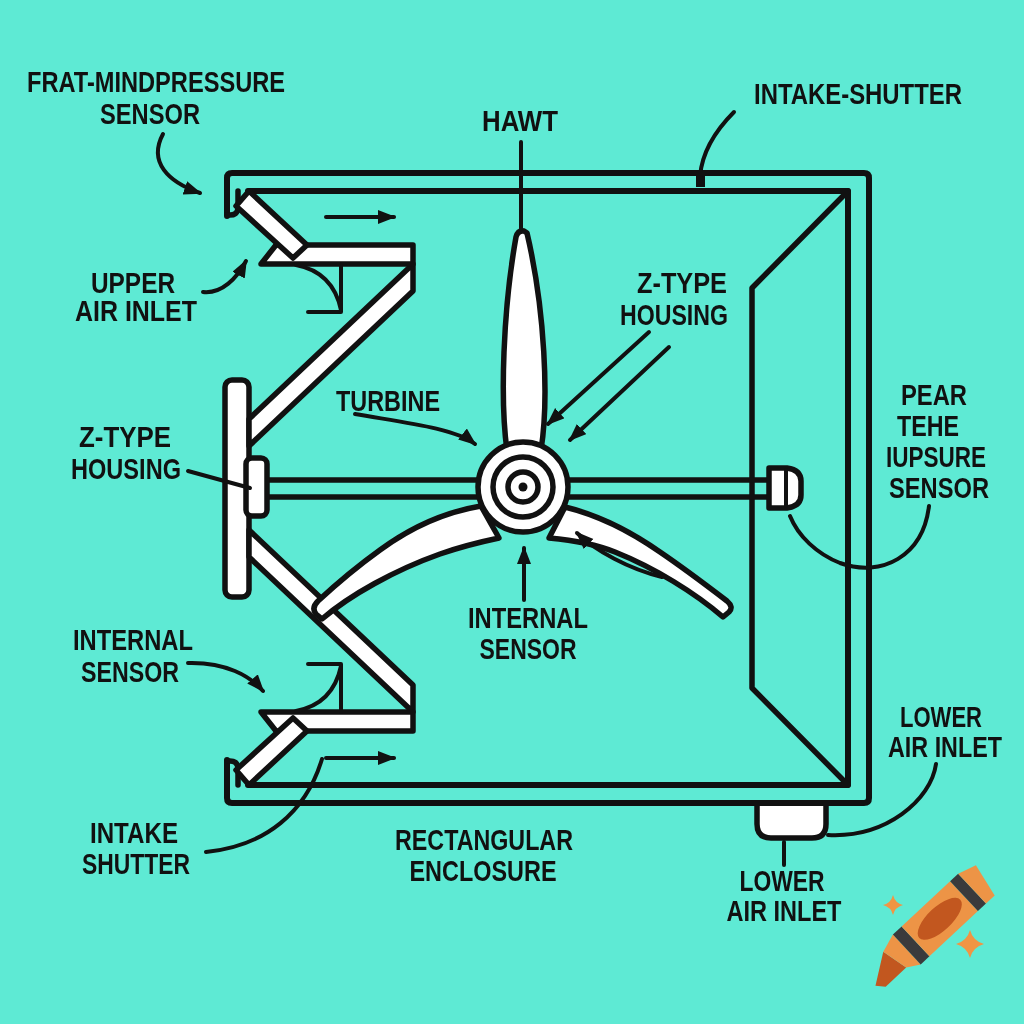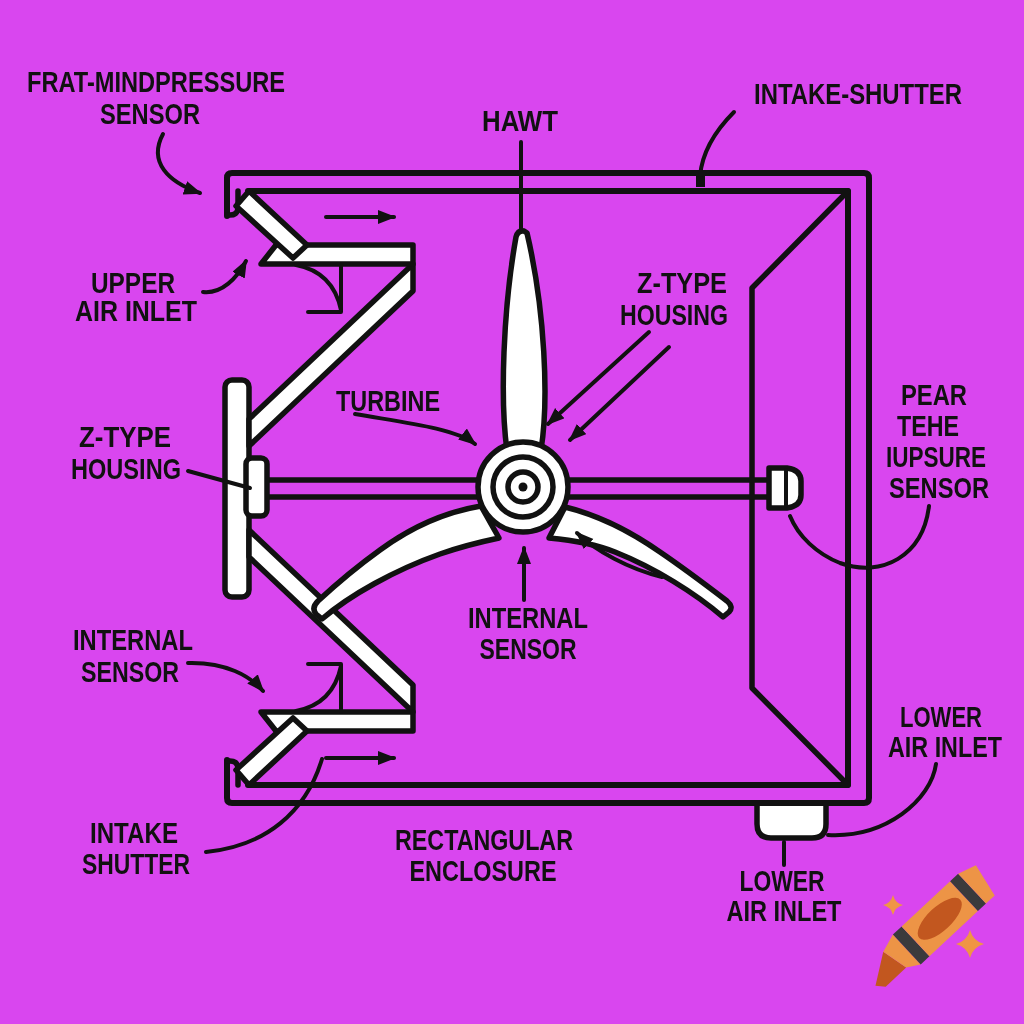--- a/index.html
+++ b/index.html
@@ -1,16 +1,16 @@
 <!DOCTYPE html>
 <html><head>
 <meta charset="utf-8">
 <style>
   html,body{margin:0;padding:0;background:#ffffff;}
-  .stage{position:relative;width:1024px;height:1024px;background:#d946ef;overflow:hidden;}
+  .stage{position:relative;width:1024px;height:1024px;background:#5eead4;overflow:hidden;}
   svg{display:block;}
   text{font-family:"Liberation Sans",sans-serif;font-weight:bold;fill:#111111;}
   .ln{stroke:#111111;stroke-width:5.5;fill:none;stroke-linecap:round;stroke-linejoin:round;}
   .wall{stroke:#111111;stroke-width:6;fill:none;stroke-linecap:round;stroke-linejoin:round;}
   .fw{fill:#ffffff;stroke:#111111;stroke-width:5.5;stroke-linejoin:round;stroke-linecap:round;}
   .ld{stroke:#111111;stroke-width:4;fill:none;stroke-linecap:round;}
   .thin{stroke:#111111;stroke-width:4;fill:none;stroke-linecap:round;}
   .lbl{font-size:30px;}
 </style>
 </head>

